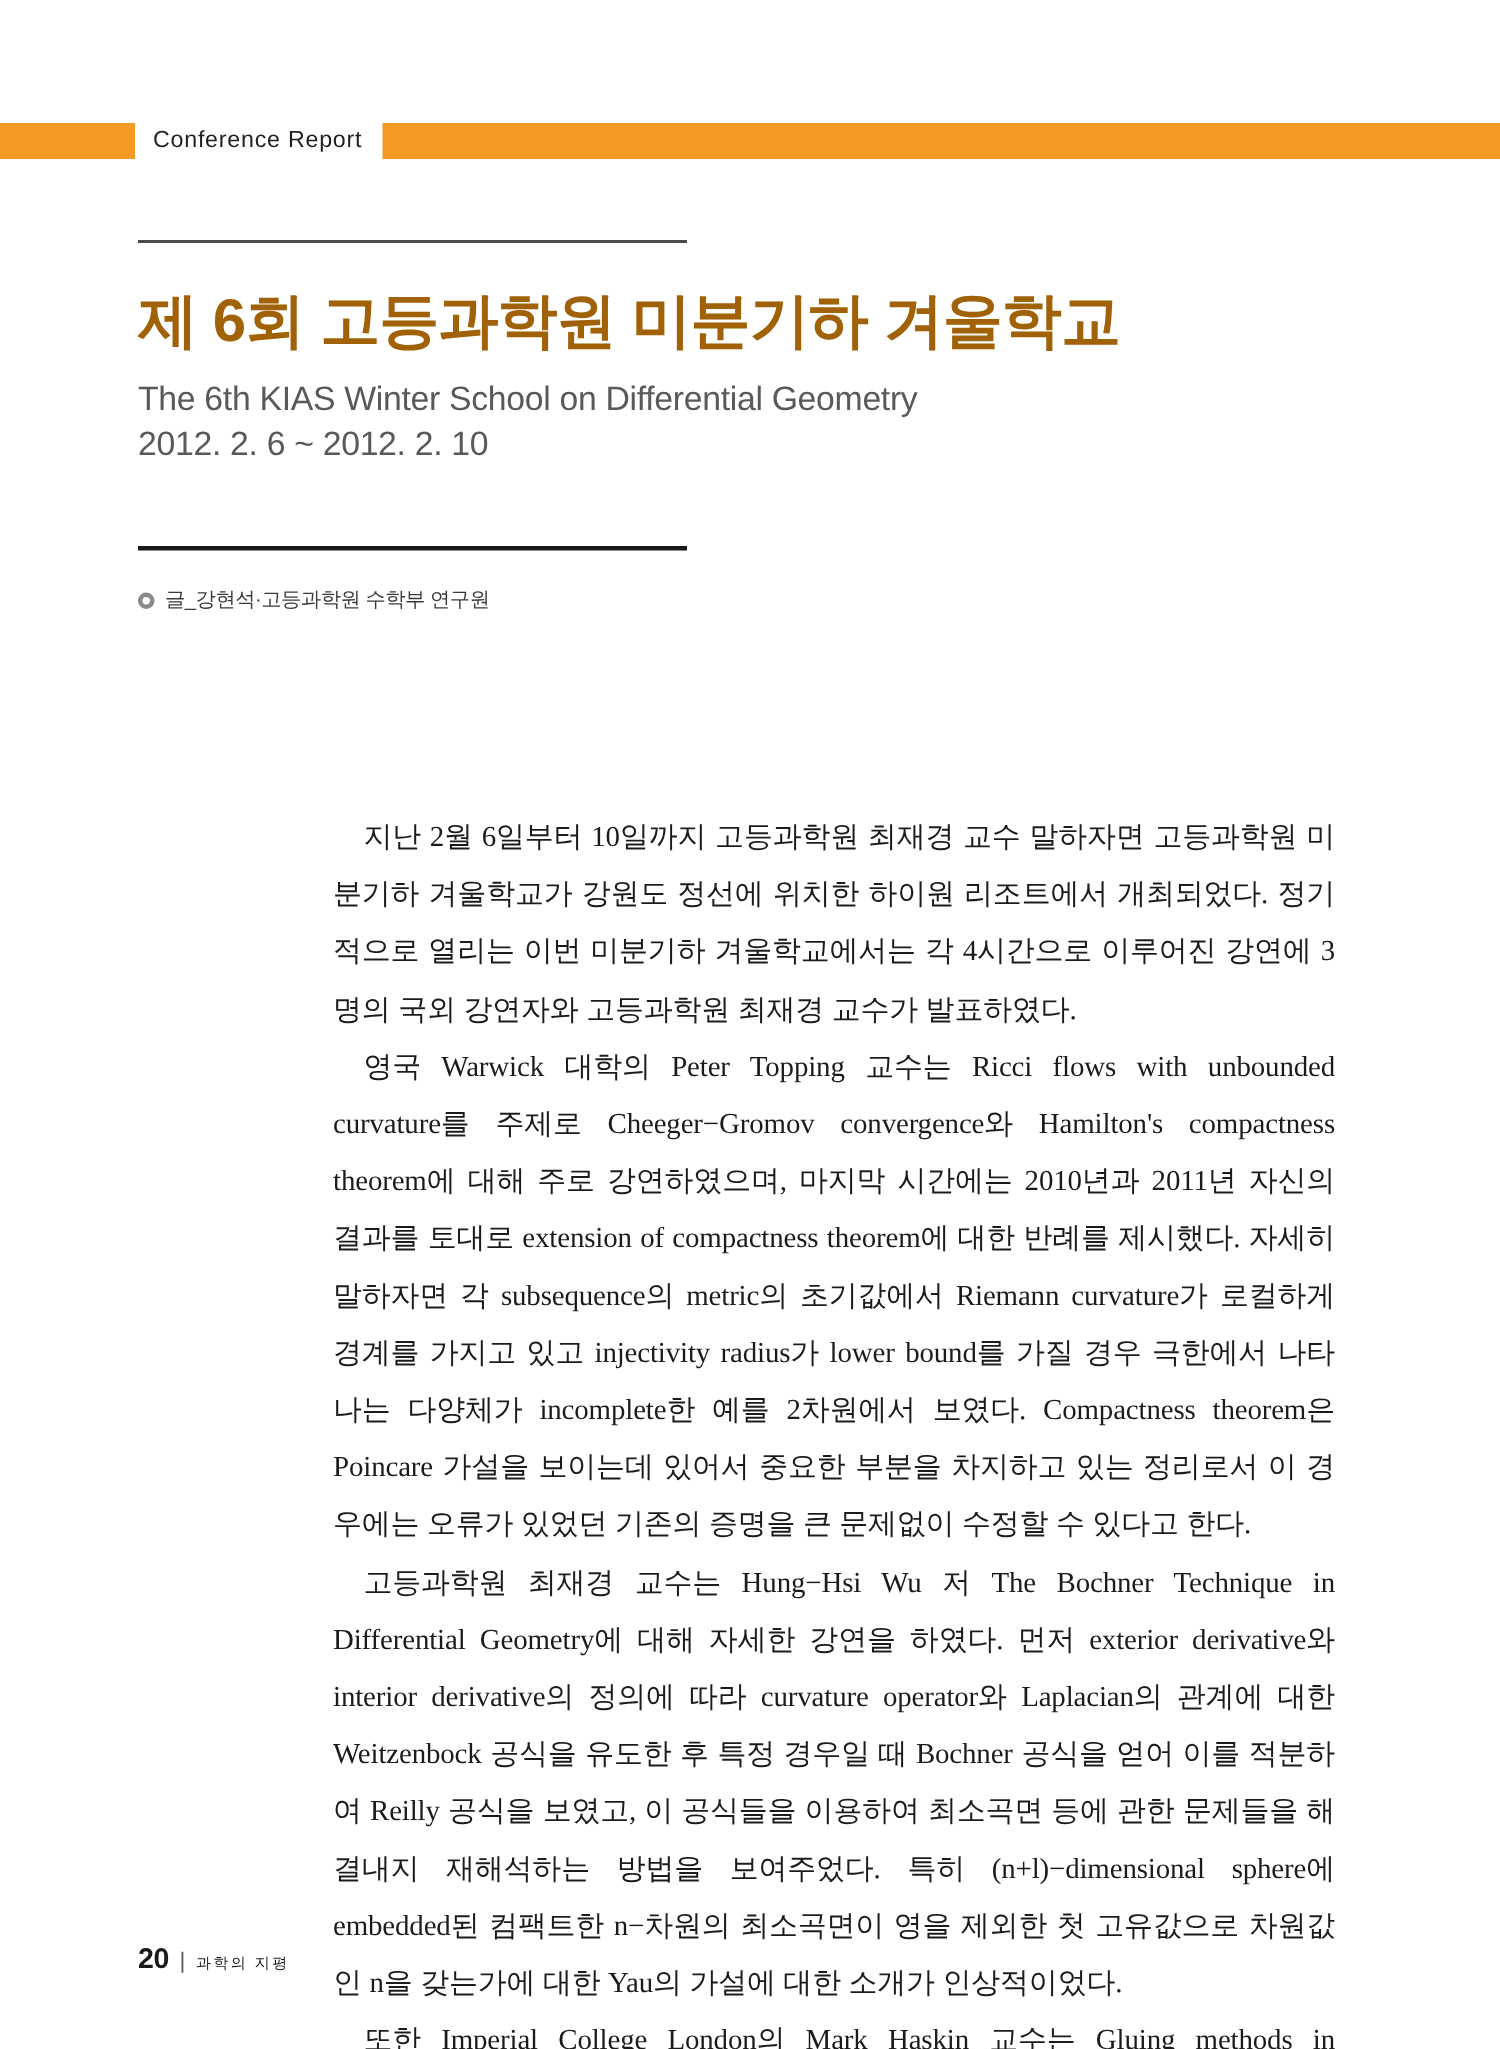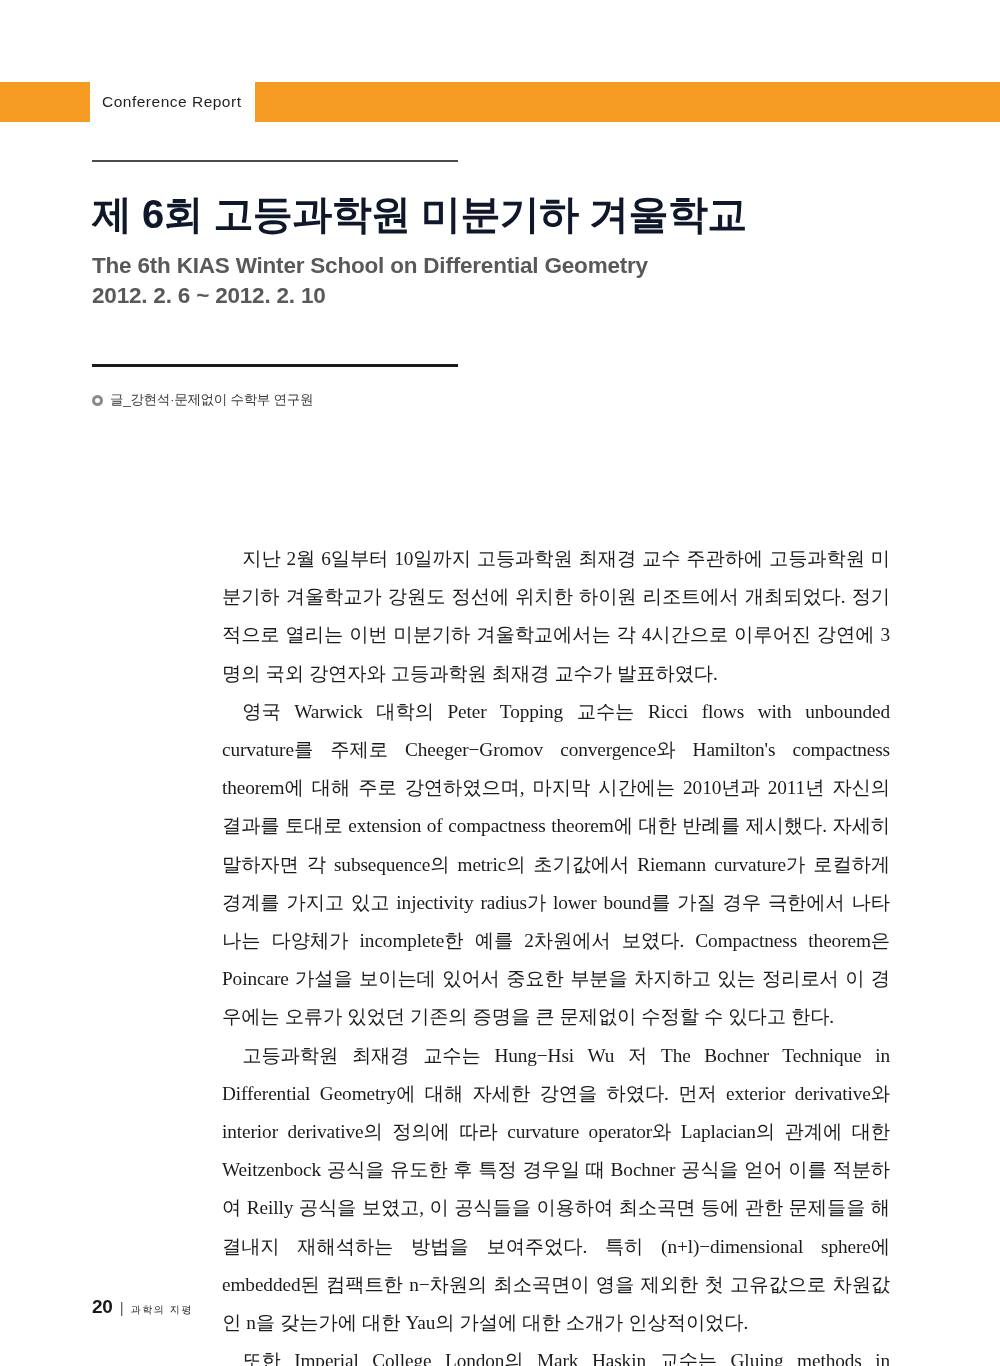--- a/index.html
+++ b/index.html
@@ -14,21 +14,21 @@
     font-family: "Liberation Serif", "DejaVu Serif", serif;
     overflow: hidden;
   }
 
   
   .header-band {
     position: absolute;
     left: 0;
     top: 82px;
     width: 1000px;
-    height: 40px;
+    height: 24px;
     display: flex;
     align-items: stretch;
   }
   .band-left {
     width: 90px;
     background: #F59B23;
   }
   .band-label {
     padding: 0 14px 0 12px;
     background: #ffffff;
@@ -59,27 +59,27 @@
     background: #4a4a4a;
     margin: 0;
   }
   .doc-title {
     margin: 30px 0 0 0;
     font-family: "Liberation Sans", "DejaVu Sans", sans-serif;
     font-weight: 700;
     font-size: 40px;
     line-height: 1.12;
     letter-spacing: -0.6px;
-    color: #0f172a;
+    color: #a16207;
     white-space: nowrap;
   }
   .doc-subtitle {
     margin: 14px 0 0 0;
     font-family: "Liberation Sans", "DejaVu Sans", sans-serif;
-    font-weight: 700;
+    font-weight: 400;
     font-size: 22.5px;
     line-height: 1.35;
     letter-spacing: -0.2px;
     color: #58595b;
     white-space: nowrap;
   }
   .doc-subtitle .sub-line { display: block; }
 
   .rule-thick {
     position: absolute;
@@ -178,25 +178,25 @@
   <div class="doc-subtitle">
     <span class="sub-line">The 6th KIAS Winter School on Differential Geometry</span>
     <span class="sub-line">2012. 2. 6 ~ 2012. 2. 10</span>
   </div>
 </div>
 
 <div class="rule-thick"></div>
 
 <div class="byline">
   <span class="ring-icon"></span>
-  <span>글_강현석·문제없이 수학부 연구원</span>
+  <span>글_강현석·고등과학원 수학부 연구원</span>
 </div>
 
 <div class="body-col">
-  <p>지난 2월 6일부터 10일까지 고등과학원 최재경 교수 주관하에 고등과학원 미분기하 겨울학교가 강원도 정선에 위치한 하이원 리조트에서 개최되었다. 정기적으로 열리는 이번 미분기하 겨울학교에서는 각 4시간으로 이루어진 강연에 3명의 국외 강연자와 고등과학원 최재경 교수가 발표하였다.</p>
+  <p>지난 2월 6일부터 10일까지 고등과학원 최재경 교수 말하자면 고등과학원 미분기하 겨울학교가 강원도 정선에 위치한 하이원 리조트에서 개최되었다. 정기적으로 열리는 이번 미분기하 겨울학교에서는 각 4시간으로 이루어진 강연에 3명의 국외 강연자와 고등과학원 최재경 교수가 발표하였다.</p>
   <p>영국 Warwick 대학의 Peter Topping 교수는 Ricci flows with unbounded curvature를 주제로 Cheeger−Gromov convergence와 Hamilton's compactness theorem에 대해 주로 강연하였으며, 마지막 시간에는 2010년과 2011년 자신의 결과를 토대로 extension of compactness theorem에 대한 반례를 제시했다. 자세히 말하자면 각 subsequence의 metric의 초기값에서 Riemann curvature가 로컬하게 경계를 가지고 있고 injectivity radius가 lower bound를 가질 경우 극한에서 나타나는 다양체가 incomplete한 예를 2차원에서 보였다. Compactness theorem은 Poincare 가설을 보이는데 있어서 중요한 부분을 차지하고 있는 정리로서 이 경우에는 오류가 있었던 기존의 증명을 큰 문제없이 수정할 수 있다고 한다.</p>
   <p>고등과학원 최재경 교수는 Hung−Hsi Wu 저 The Bochner Technique in Differential Geometry에 대해 자세한 강연을 하였다. 먼저 exterior derivative와 interior derivative의 정의에 따라 curvature operator와 Laplacian의 관계에 대한 Weitzenbock 공식을 유도한 후 특정 경우일 때 Bochner 공식을 얻어 이를 적분하여 Reilly 공식을 보였고, 이 공식들을 이용하여 최소곡면 등에 관한 문제들을 해결내지 재해석하는 방법을 보여주었다. 특히 (n+l)−dimensional sphere에 embedded된 컴팩트한 n−차원의 최소곡면이 영을 제외한 첫 고유값으로 차원값인 n을 갖는가에 대한 Yau의 가설에 대한 소개가 인상적이었다.</p>
   <p>또한 Imperial College London의 Mark Haskin 교수는 Gluing methods in calibrated geometry를 주제로 발표하였으며 Georgia Institute of Technology의 Mohammad Ghomi 교수는 h−principle에 대해 강연을 하였다.</p>
 
 </div>
 
 <div class="footer">
   <span class="page-num">20</span>
   <span class="foot-sep">|</span>
   <span class="foot-name">과학의 지평</span>

